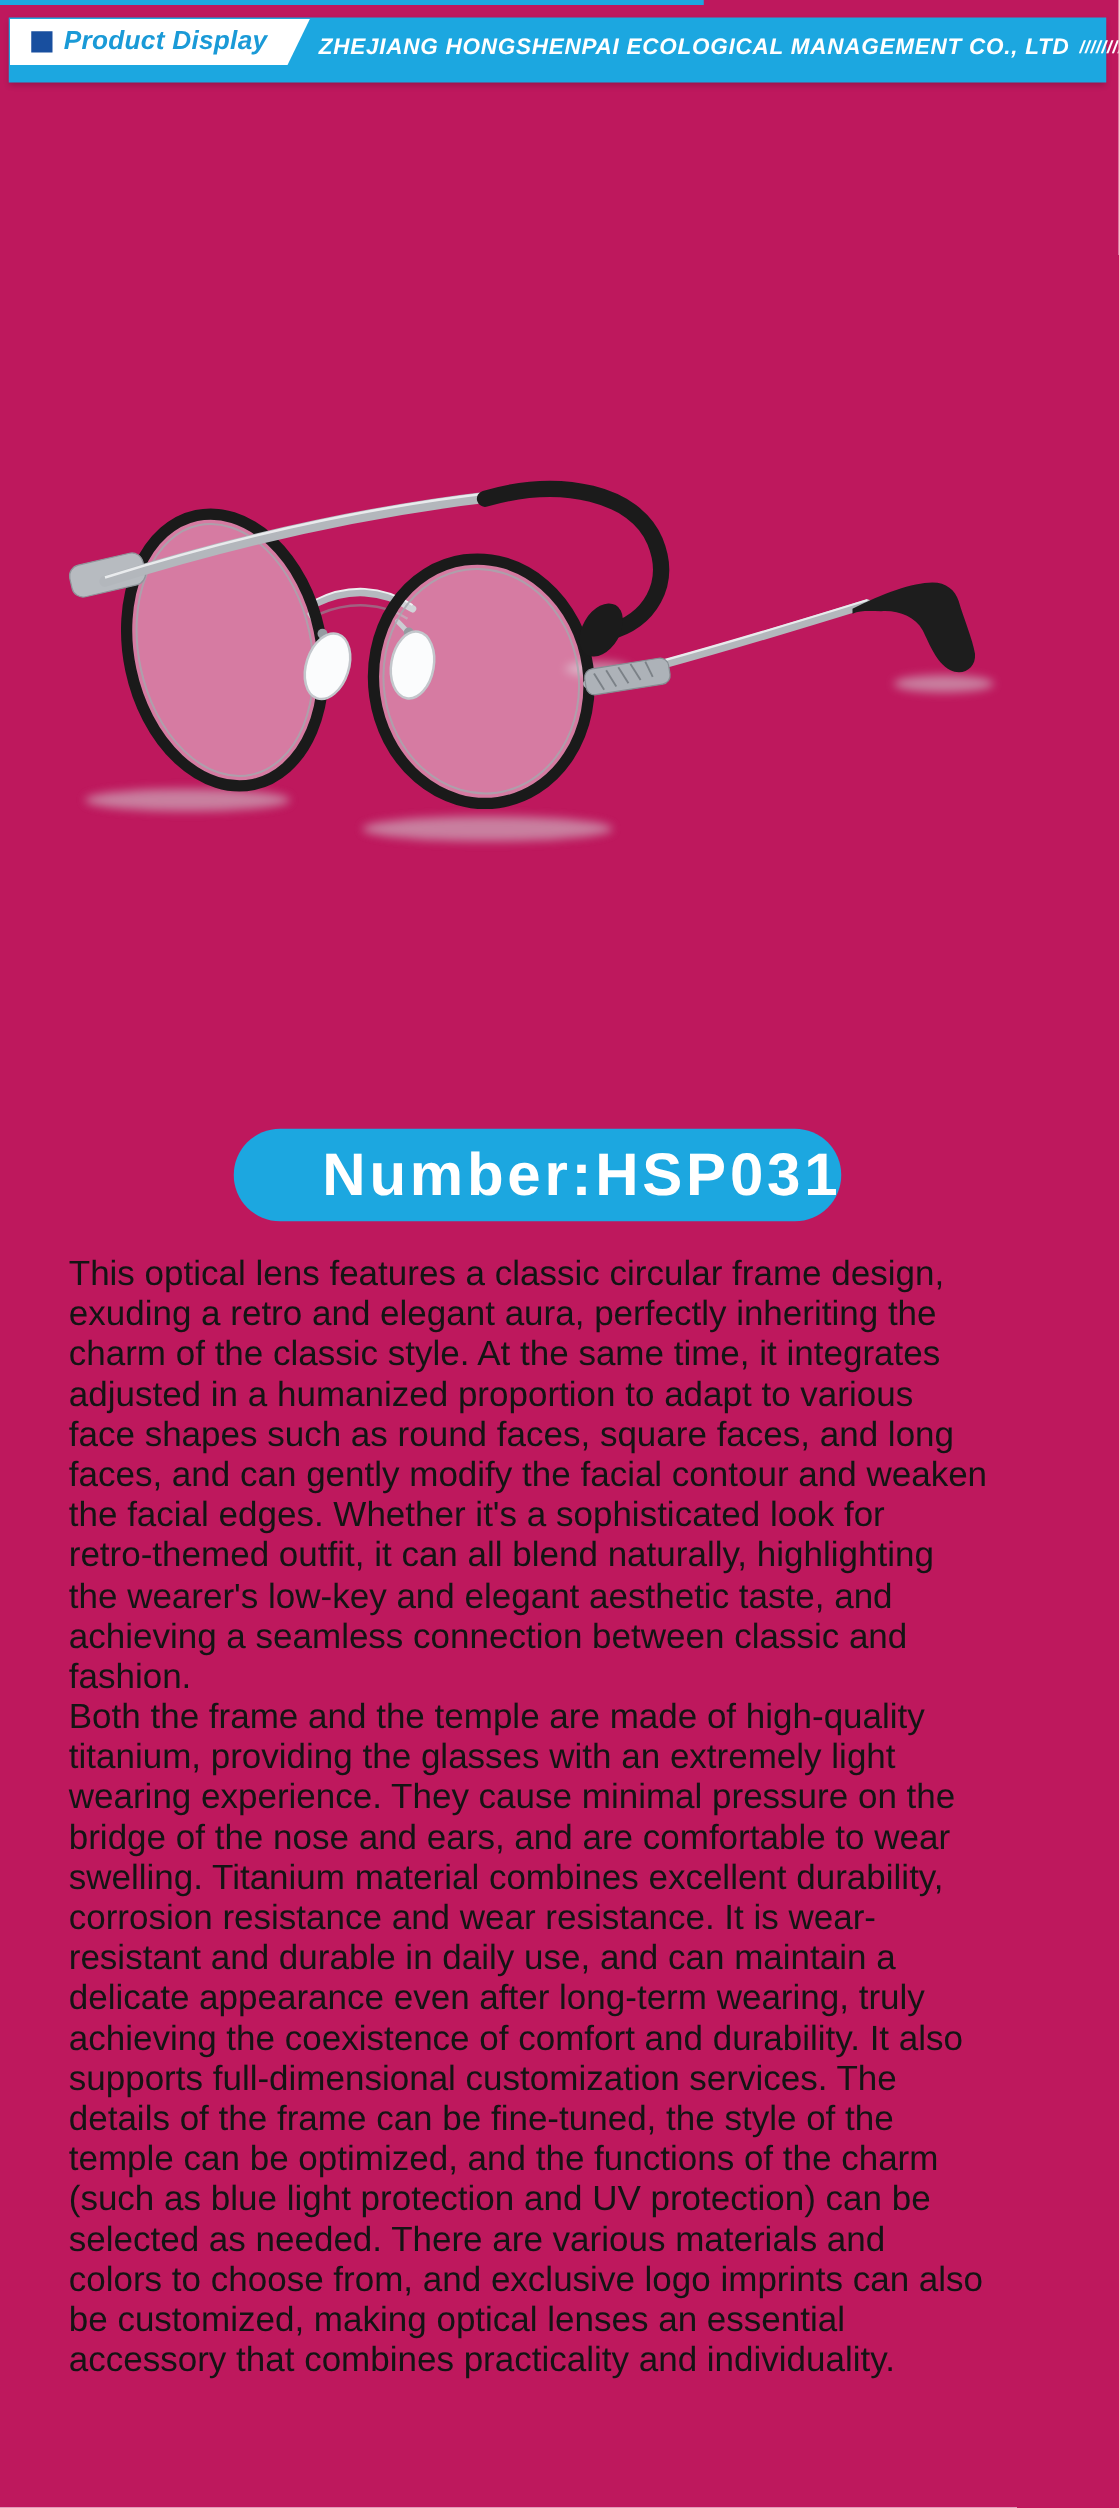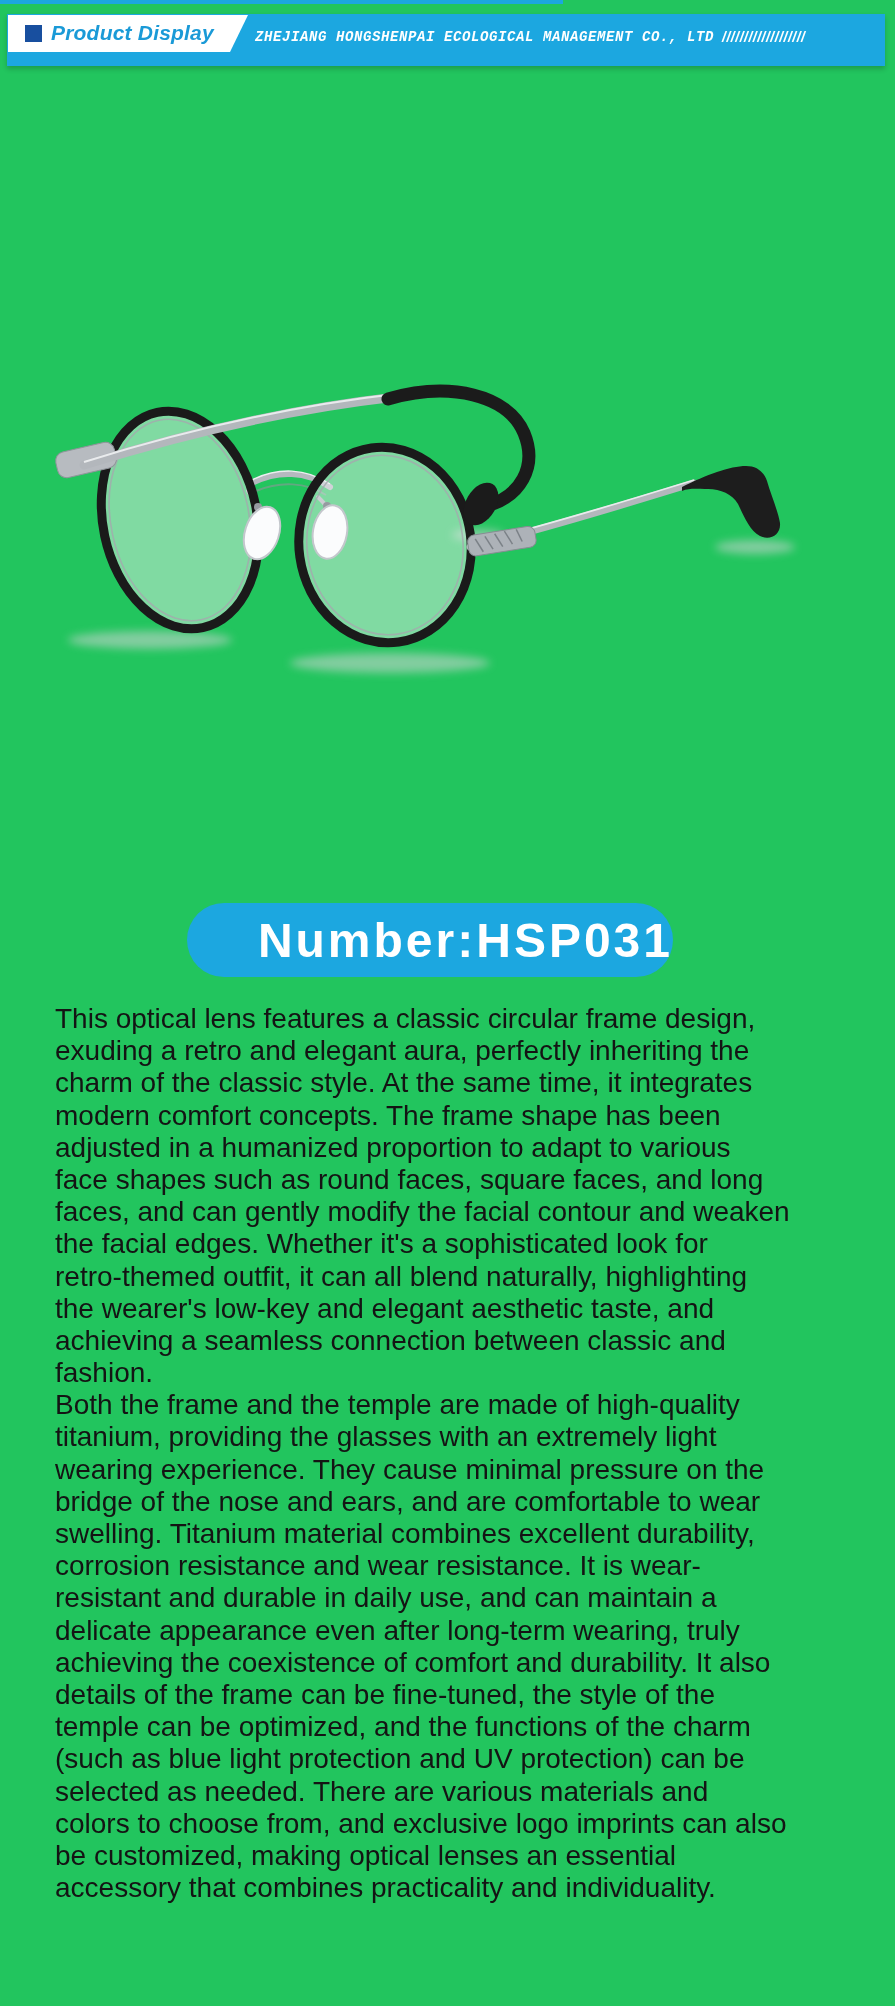--- a/index.html
+++ b/index.html
@@ -1,17 +1,17 @@
 <!DOCTYPE html>
 <html><head>
 <meta charset="utf-8">
 <style>
   html,body { margin:0; padding:0; background:#ffffff; }
   .page {
-    position:relative; width:895px; height:2006px; background:#22c55e;
+    position:relative; width:895px; height:2006px; background:#be185d;
     font-family:"Liberation Sans", sans-serif; overflow:hidden;
   }
   
   .top-strip {
     position:absolute; left:0; top:0; width:563px; height:4px; background:#1CA7E0;
   }
   .header-bar {
     position:absolute; left:7px; top:14px; width:878px; height:52px;
     background:#1CA7E0; box-shadow:0 3px 5px rgba(0,0,0,0.20);
   }
@@ -25,21 +25,21 @@
   }
   .label-text {
     color:#1A9AD7; font-weight:bold; font-style:italic; font-size:21px;
     letter-spacing:0.2px; padding-bottom:2px; white-space:nowrap;
   }
   .company-line {
     position:absolute; left:248px; top:0; height:52px;
     display:flex; align-items:center; padding-bottom:6px; box-sizing:border-box;
     color:#ffffff; font-style:italic; font-weight:bold;
   }
-  .company-name { font-size:14px; letter-spacing:0.6px; white-space:nowrap;font-family:Liberation Mono, monospace; }
+  .company-name { font-size:18px; letter-spacing:0.6px; white-space:nowrap; }
   .header-slashes { font-size:14px; letter-spacing:0.5px; margin-left:8px; white-space:nowrap; }
   
   .glasses-wrap { position:absolute; left:30px; top:285px; width:860px; height:400px; }
   
   .number-badge {
     position:absolute; left:187px; top:903px; width:486px; height:74px;
     border-radius:37px; background:#1CA7E0;
     display:flex; align-items:center; justify-content:flex-end;
     color:#ffffff; font-weight:bold; font-size:48px; letter-spacing:3px;
   }
@@ -145,40 +145,40 @@
 
   <div class="number-badge">
     <span>Number:HSP031</span>
   </div>
 
   <div class="description">
     <div>
         <div class="desc-line">This optical lens features a classic circular frame design,</div>
         <div class="desc-line">exuding a retro and elegant aura, perfectly inheriting the</div>
         <div class="desc-line">charm of the classic style. At the same time, it integrates</div>
-        <div class="desc-line">modern comfort concepts. The frame shape has been</div>
         <div class="desc-line">adjusted in a humanized proportion to adapt to various</div>
         <div class="desc-line">face shapes such as round faces, square faces, and long</div>
         <div class="desc-line">faces, and can gently modify the facial contour and weaken</div>
         <div class="desc-line">the facial edges. Whether it's a sophisticated look for</div>
         <div class="desc-line">retro-themed outfit, it can all blend naturally, highlighting</div>
         <div class="desc-line">the wearer's low-key and elegant aesthetic taste, and</div>
         <div class="desc-line">achieving a seamless connection between classic and</div>
         <div class="desc-line">fashion.</div>
       </div>
     <div>
         <div class="desc-line">Both the frame and the temple are made of high-quality</div>
         <div class="desc-line">titanium, providing the glasses with an extremely light</div>
         <div class="desc-line">wearing experience. They cause minimal pressure on the</div>
         <div class="desc-line">bridge of the nose and ears, and are comfortable to wear</div>
         <div class="desc-line">swelling. Titanium material combines excellent durability,</div>
         <div class="desc-line">corrosion resistance and wear resistance. It is wear-</div>
         <div class="desc-line">resistant and durable in daily use, and can maintain a</div>
         <div class="desc-line">delicate appearance even after long-term wearing, truly</div>
         <div class="desc-line">achieving the coexistence of comfort and durability. It also</div>
+        <div class="desc-line">supports full-dimensional customization services. The</div>
         <div class="desc-line">details of the frame can be fine-tuned, the style of the</div>
         <div class="desc-line">temple can be optimized, and the functions of the charm</div>
         <div class="desc-line">(such as blue light protection and UV protection) can be</div>
         <div class="desc-line">selected as needed. There are various materials and</div>
         <div class="desc-line">colors to choose from, and exclusive logo imprints can also</div>
         <div class="desc-line">be customized, making optical lenses an essential</div>
         <div class="desc-line">accessory that combines practicality and individuality.</div>
       </div>
   </div>
 

